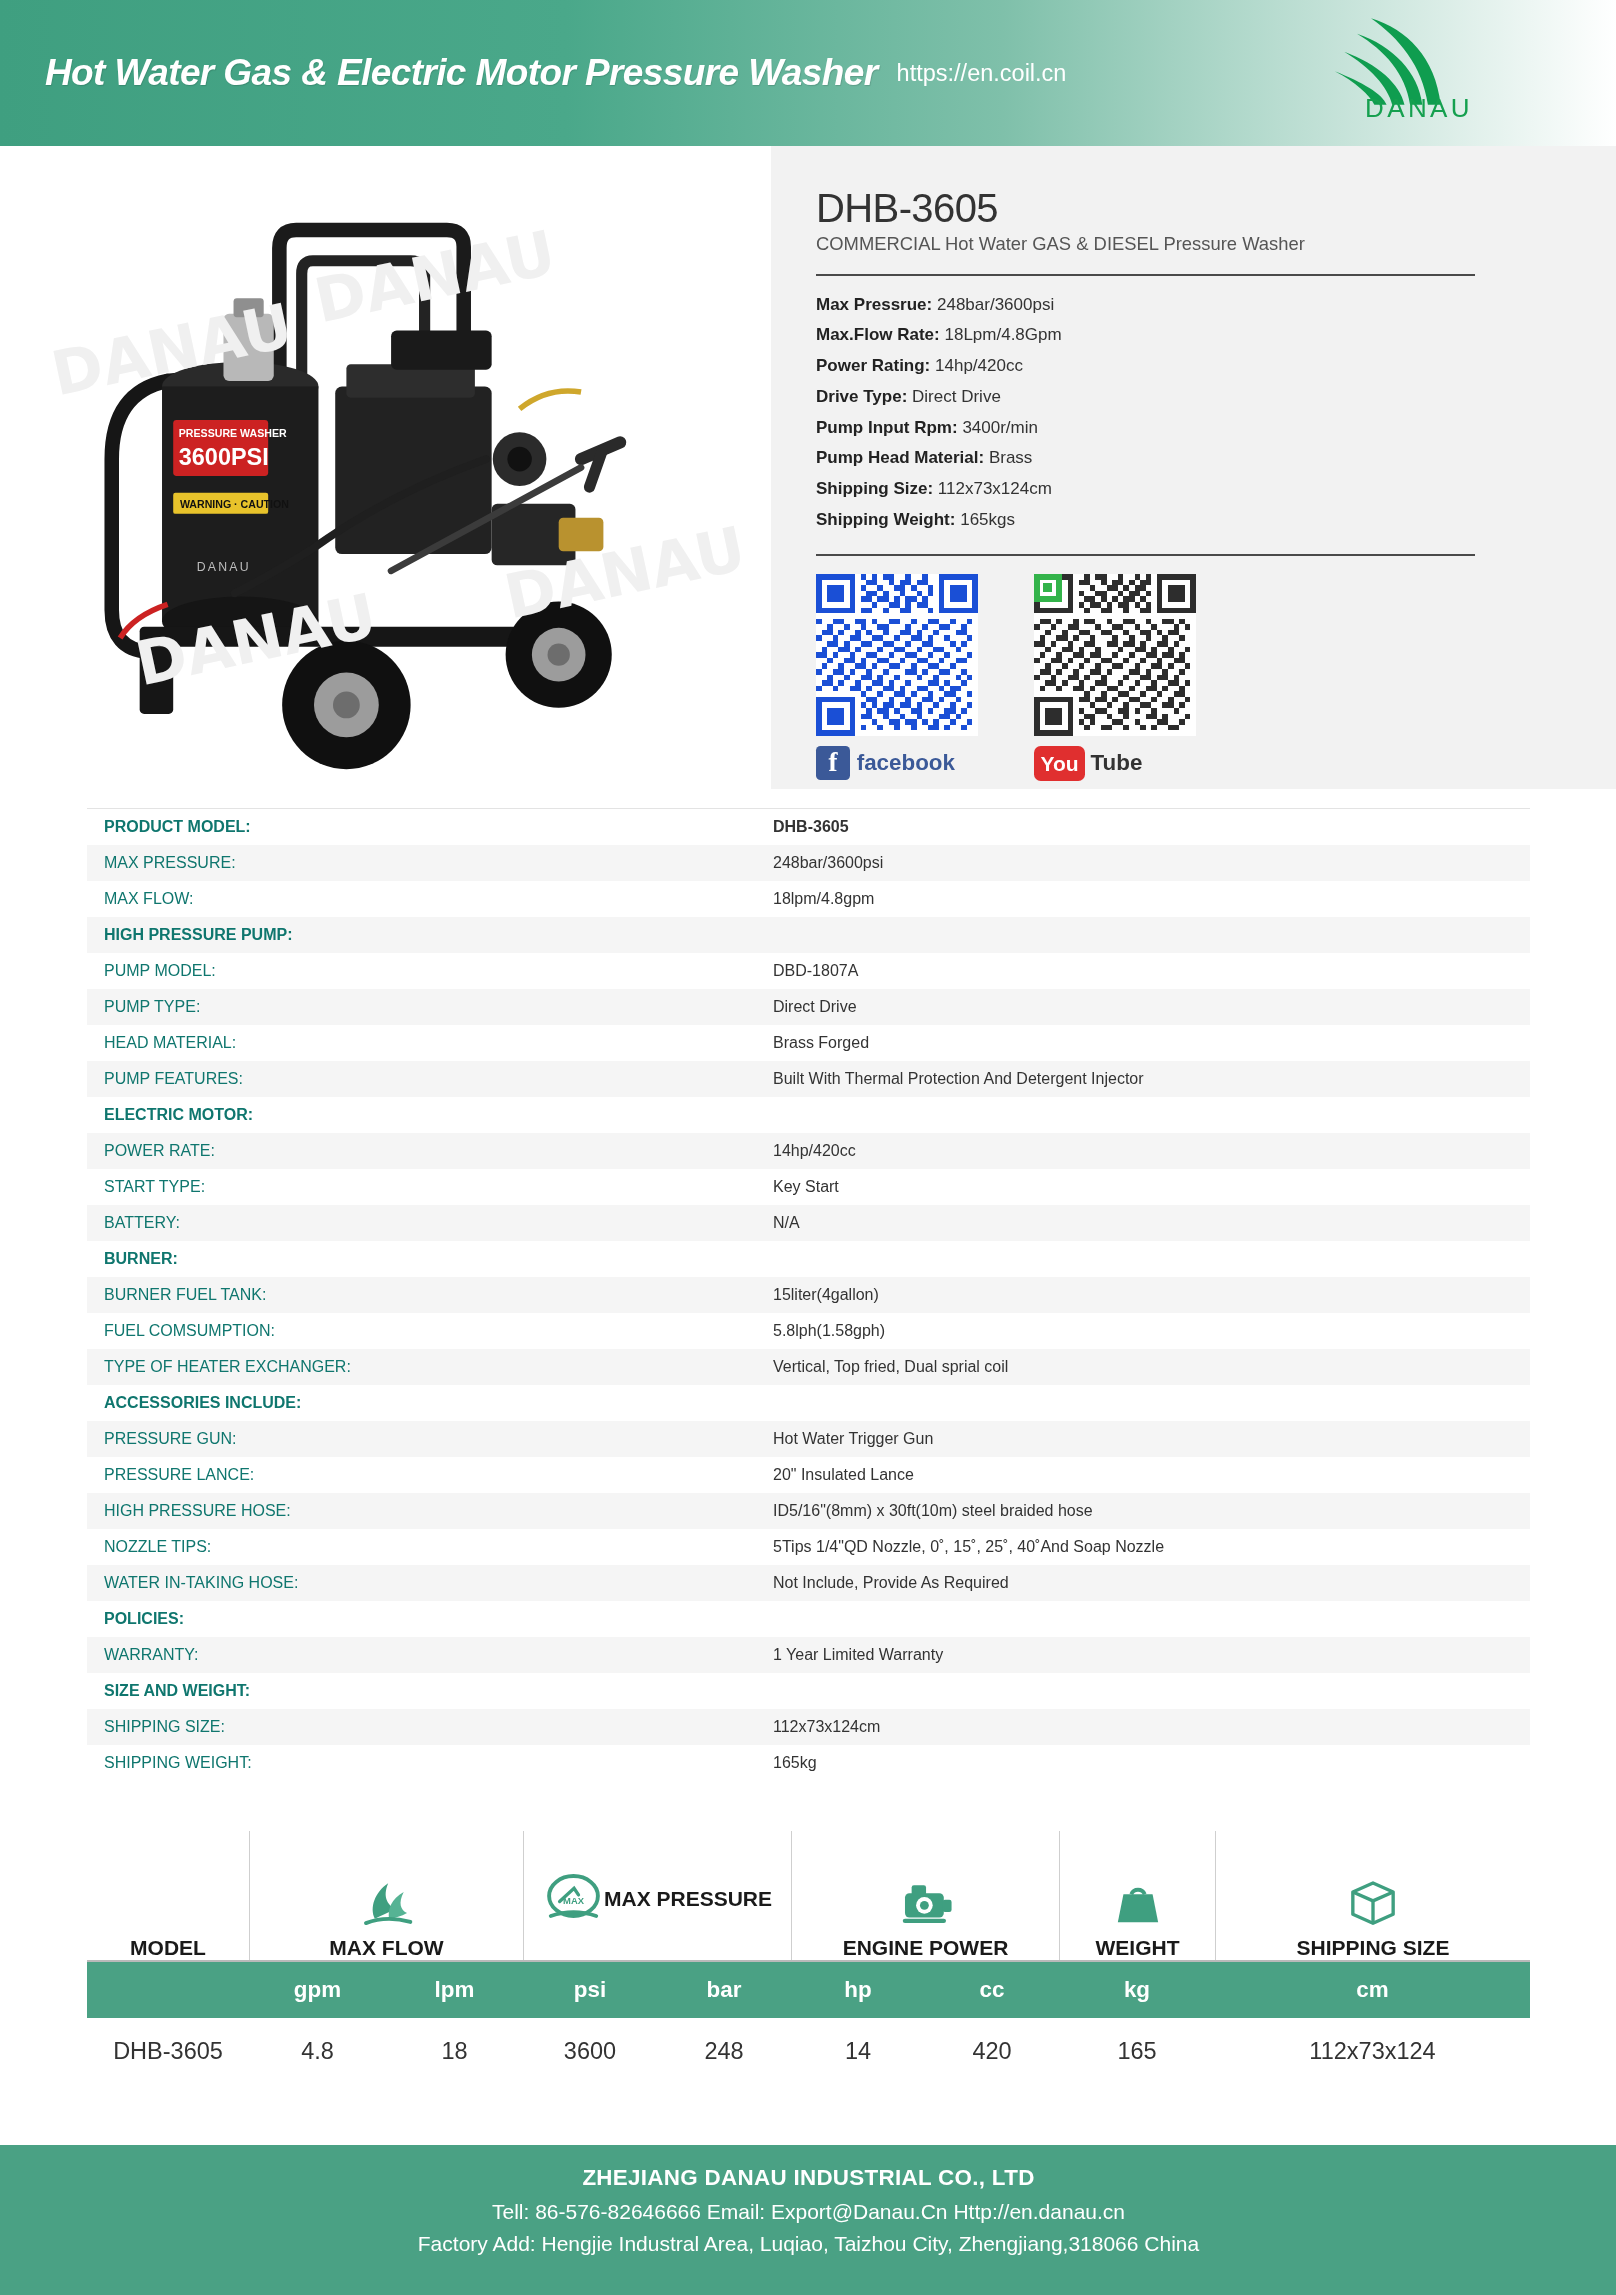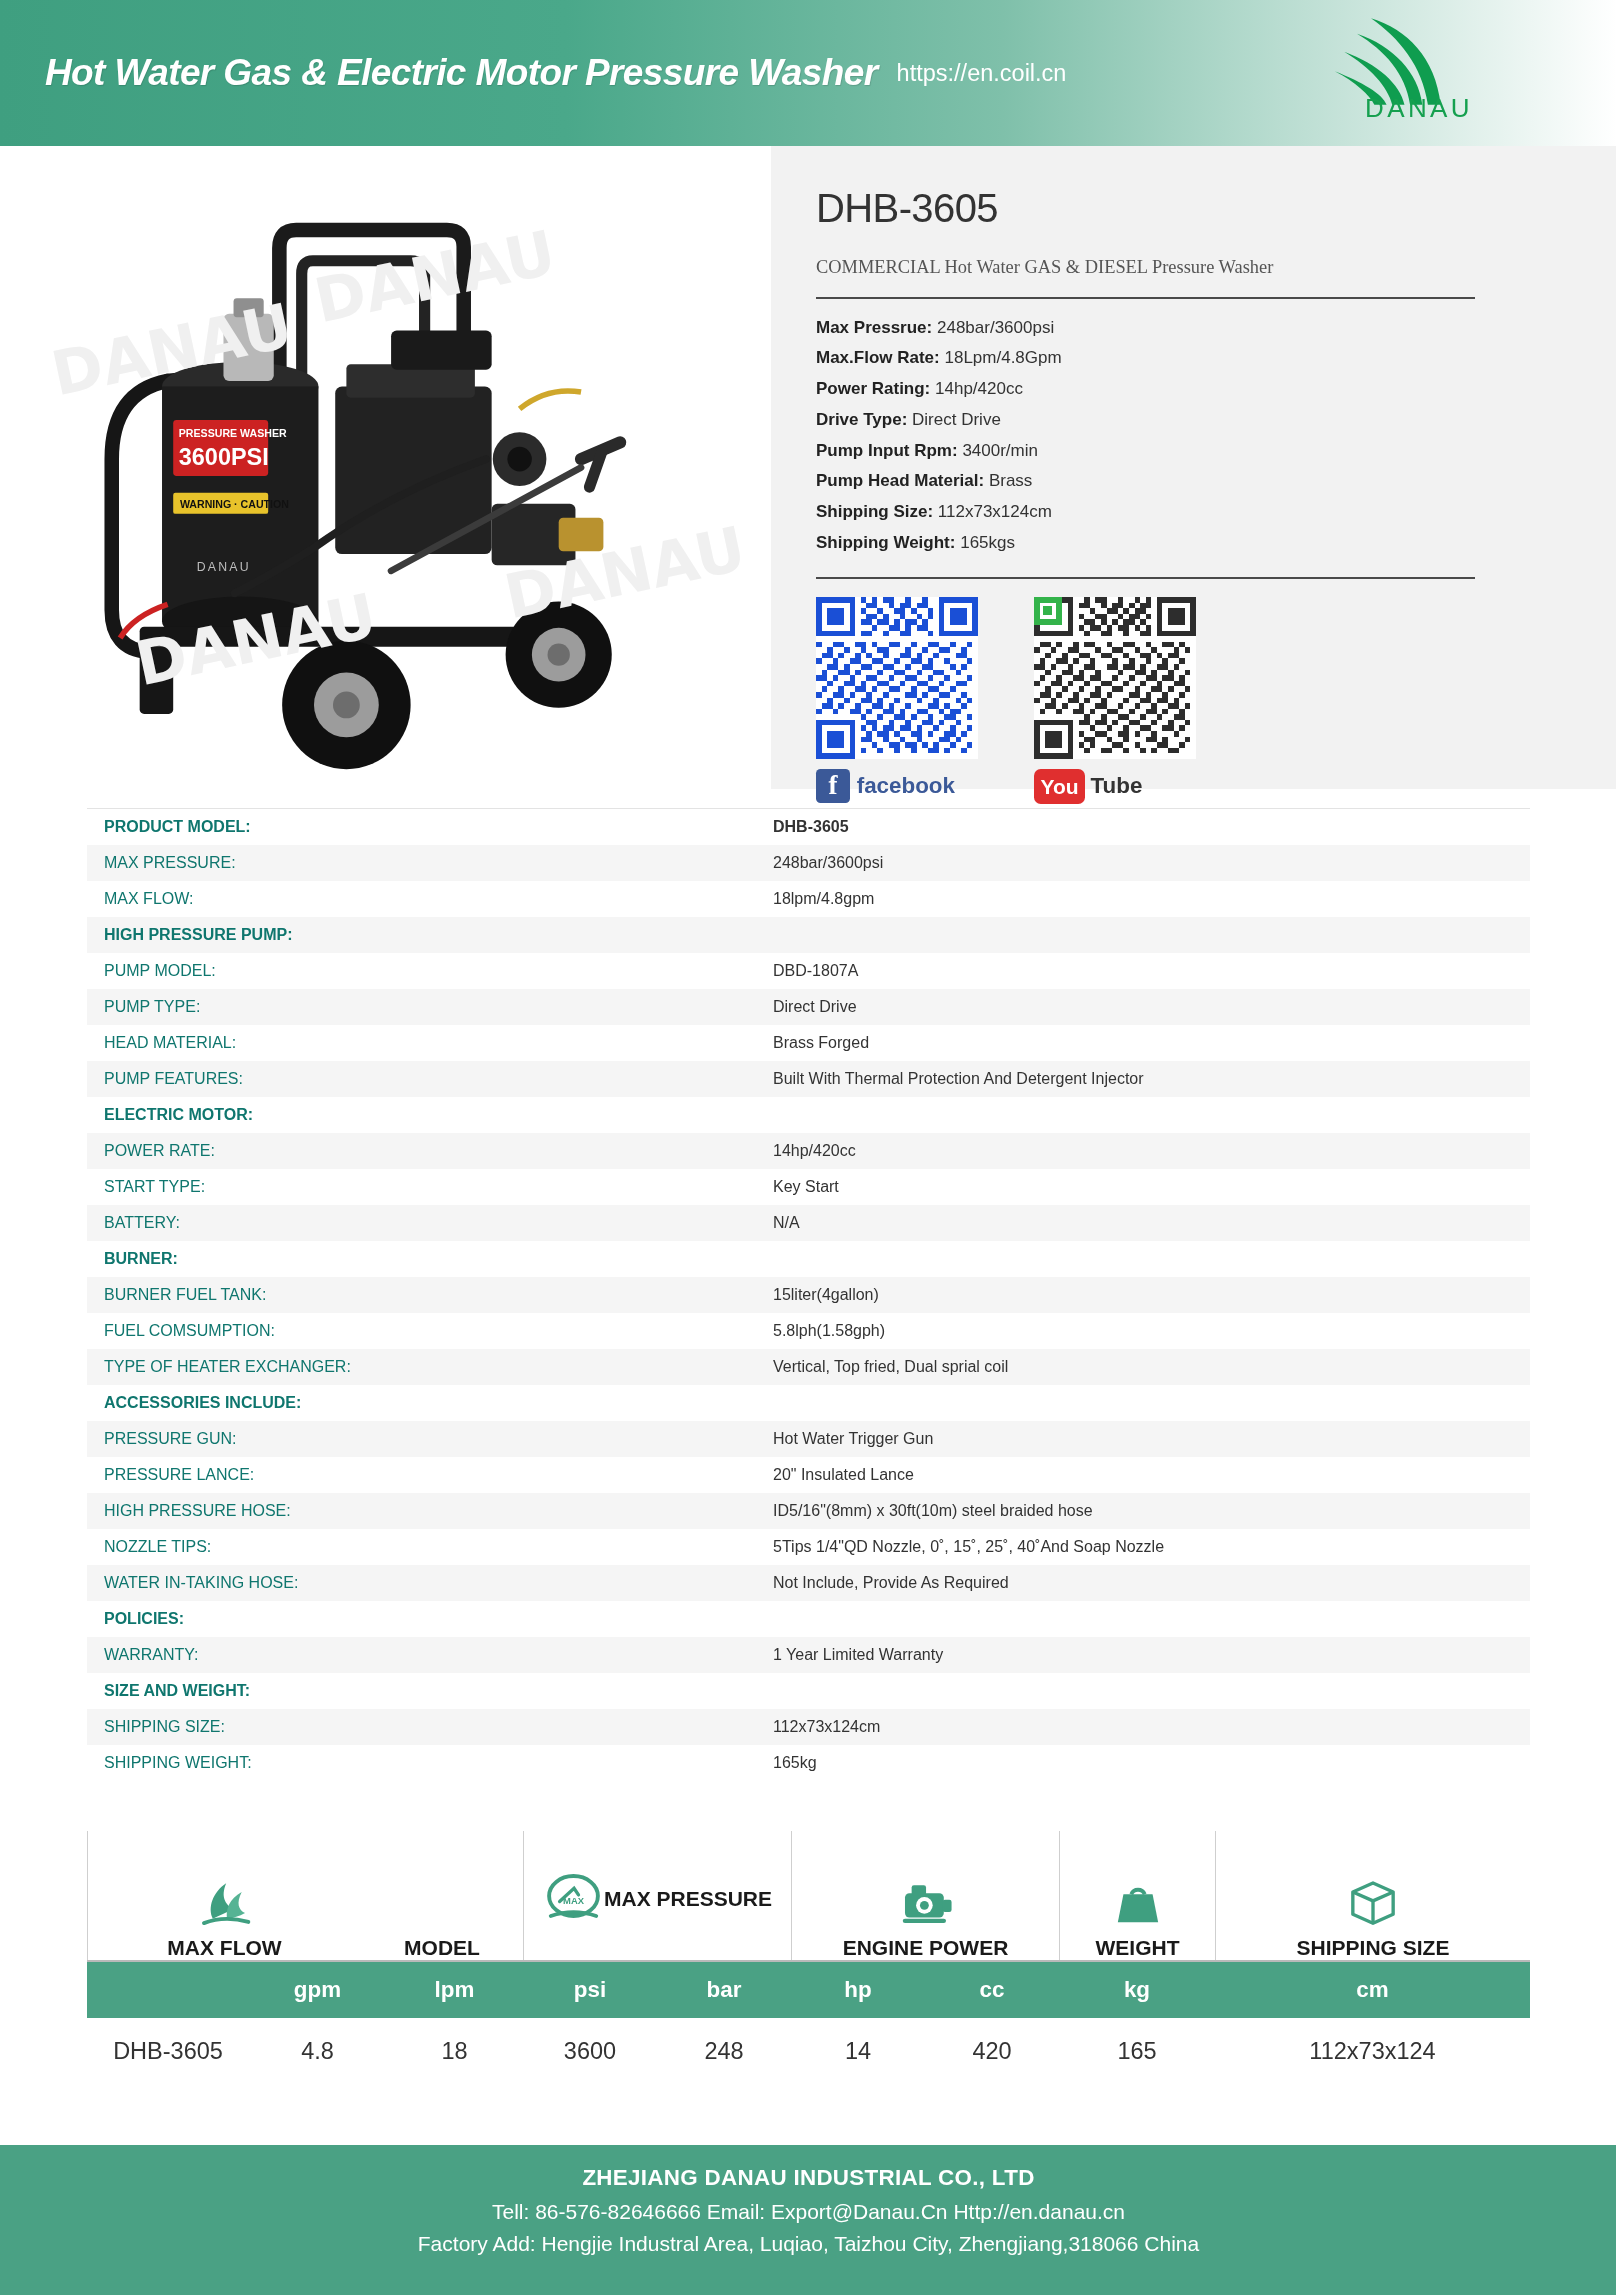--- a/index.html
+++ b/index.html
@@ -61,21 +61,21 @@
   .watermark {
     position: absolute; color: #f0f0f0; font-size: 61px; font-weight: bold;
     font-family: "DejaVu Sans", sans-serif;
   }
   .hero-right {
     position: absolute; left: 771px; top: 0; width: 845px; height: 643px;
     background: #f2f2f2;
     padding: 40px 56px 0 45px;
   }
   .model-title { font-size: 40px; color: #333; font-weight: 500; letter-spacing: -0.6px; }
-  .model-sub { font-size: 18.4px; color: #555; margin-top: 26px; font-family: Liberation Serif, serif; }
+  .model-sub { font-size: 18.4px; color: #555; margin-top: 2px; }
   .hr-dark { height: 1.7px; background: #4a4a4a; margin: 19px 0 18px 0; width: 659px; }
   .spec-line { font-size: 17px; color: #333; margin-bottom: 7.8px; line-height: 1.35; }
   .spec-line b { font-weight: bold; color: #222; }
   .qr-row { display: flex; gap: 56px; margin-top: 12.3px; }
   .qr-block { width: 162px; }
   .qr-img { width: 162px; height: 162px; }
   .social { margin-top: 7.8px; height: 35px; display: flex; align-items: center; }
   .fb-icon { width: 34px; height: 34px; background: #3b5998; border-radius: 4.5px; color:#fff;
              font-size: 27px; font-weight: bold; font-family: "Liberation Serif", serif;
              text-align: center; line-height: 32px; }
@@ -777,31 +777,31 @@
         <div class="spec-val">112x73x124cm</div>
       </div>
     <div class="spec-row">
         <div class="spec-key">SHIPPING WEIGHT:</div>
         <div class="spec-val">165kg</div>
       </div>
   </div>
 
   <div class="summary">
     <div class="sum-icons">
+      <div class="cell" style="width:162px; height:129px; flex-direction:column; justify-content:flex-end;">
+        <div class="grp-title">MODEL</div>
+      </div>
       <div class="cell vline" style="width:274px; height:129px; flex-direction:column; justify-content:flex-end;">
         <svg width="61" height="54" viewBox="0 0 110 96">
           <path d="M55 6 C70 30 86 44 86 62 A31 31 0 0 1 24 62 C24 44 40 30 55 6 Z" fill="#3f9f80" opacity="0"></path>
           <path d="M34 78 C24 58 34 30 58 14 C48 38 56 52 70 60 C58 68 44 72 34 78 Z" fill="#3f9f80"></path>
           <path d="M60 80 C56 62 64 42 86 30 C76 50 80 62 92 68 C82 74 70 76 60 80 Z" fill="#56b394"></path>
           <path d="M18 86 Q55 72 98 84" stroke="#3f9f80" stroke-width="7" fill="none" stroke-linecap="round"></path>
         </svg>
         <div class="grp-title" style="margin-top:6.7px;">MAX FLOW</div>
-      </div>
-      <div class="cell" style="width:162px; height:129px; flex-direction:column; justify-content:flex-end;">
-        <div class="grp-title">MODEL</div>
       </div>
       <div class="cell vline" style="width:268px; height:129px; flex-direction:row; justify-content:center;">
         <svg width="61" height="54" viewBox="0 0 110 96">
           <ellipse cx="55" cy="48" rx="44" ry="36" fill="none" stroke="#3f9f80" stroke-width="7"></ellipse>
           <path d="M30 58 L56 34 L64 46" stroke="#3f9f80" stroke-width="6" fill="none" stroke-linecap="round"></path>
           <text x="55" y="62" font-size="17" fill="#3f9f80" text-anchor="middle" font-family="Liberation Sans, sans-serif" font-weight="bold">MAX</text>
           <path d="M14 84 Q55 70 96 84" stroke="#3f9f80" stroke-width="7" fill="none" stroke-linecap="round"></path>
         </svg>
         <div class="grp-title" style="margin-top:6.7px;">MAX PRESSURE</div>
       </div>

